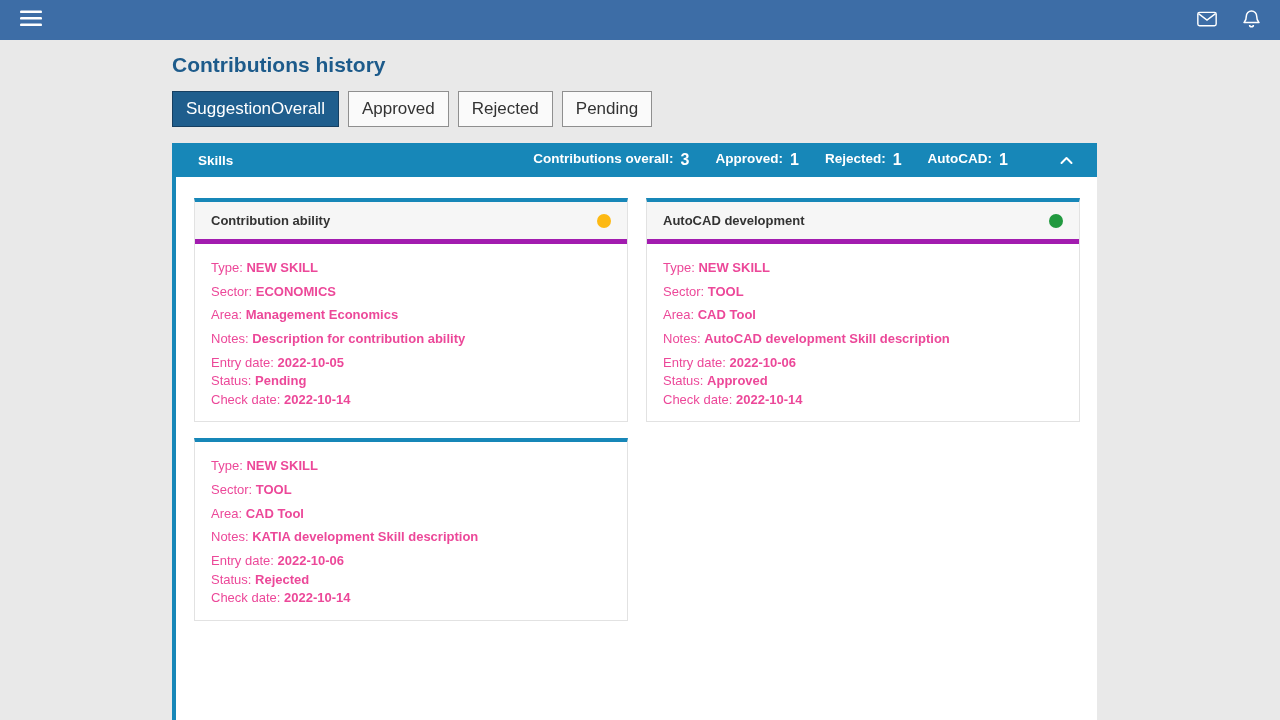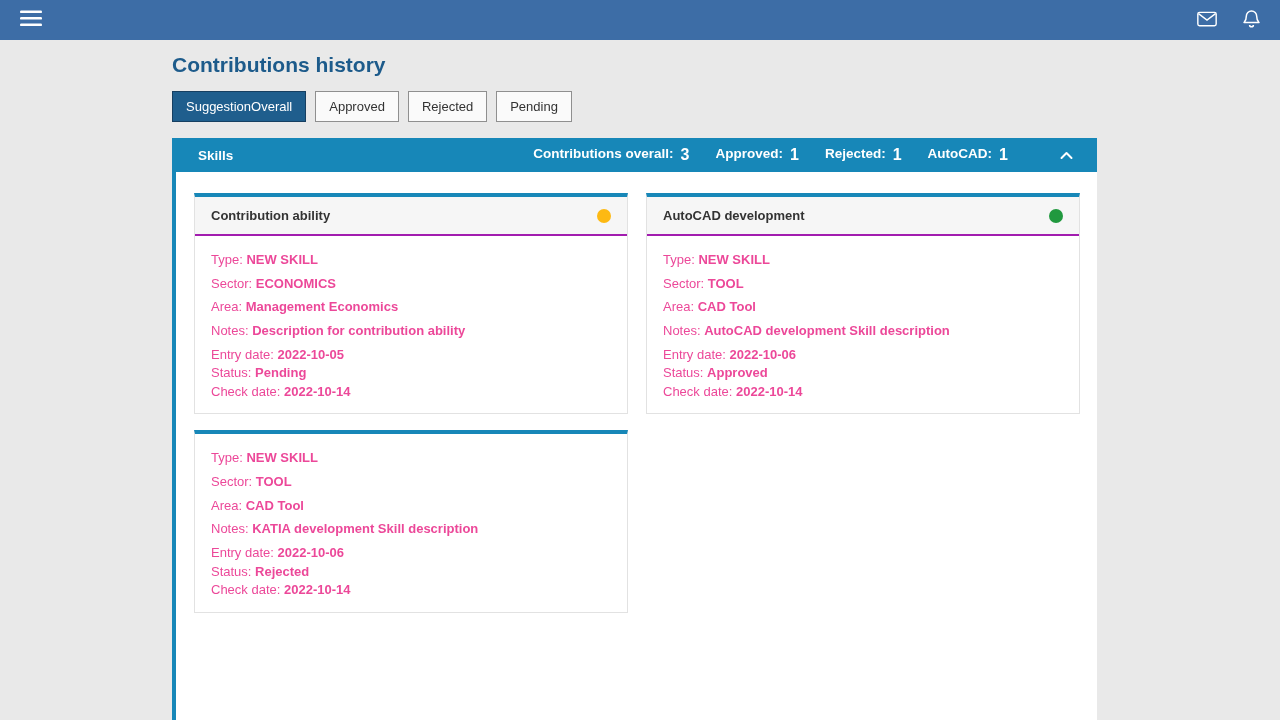--- a/index.html
+++ b/index.html
@@ -47,21 +47,21 @@
     padding-top: 0;
   }
   
   .tabs {
     display: flex;
     gap: 9px;
     margin-bottom: 16px;
   }
   .tab {
     font-family: "Liberation Sans", sans-serif;
-    font-size: 13px;
+    font-size: 17px;
     padding: 7px 13px;
     background: #fafafa;
     border: 1px solid #8f8f8f;
     color: #333;
     cursor: pointer;
   }
   .tab.active {
     background: #1f5e8d;
     border-color: #163f61;
     color: #ffffff;
@@ -116,21 +116,21 @@
     background: #ffffff;
     border: 1px solid #e2e2e2;
     border-top: 4px solid #1787b8;
   }
   .card-header {
     display: flex;
     align-items: center;
     justify-content: space-between;
     padding: 11px 16px;
     background: #f6f6f6;
-    border-bottom: 2px solid #a21caf;
+    border-bottom: 5px solid #a21caf;
   }
   .card-title {
     font-size: 13px;
     font-weight: 700;
     color: #333;
   }
   .status-dot {
     width: 14px;
     height: 14px;
     border-radius: 50%;

